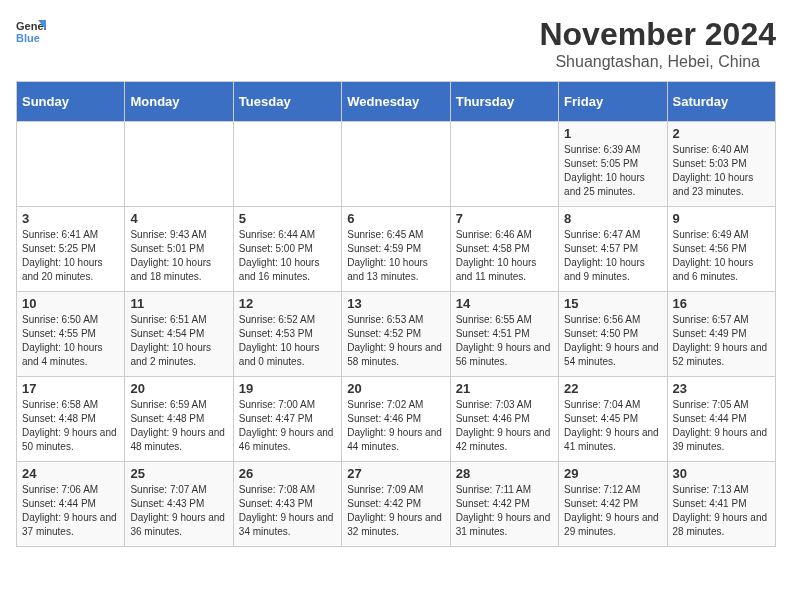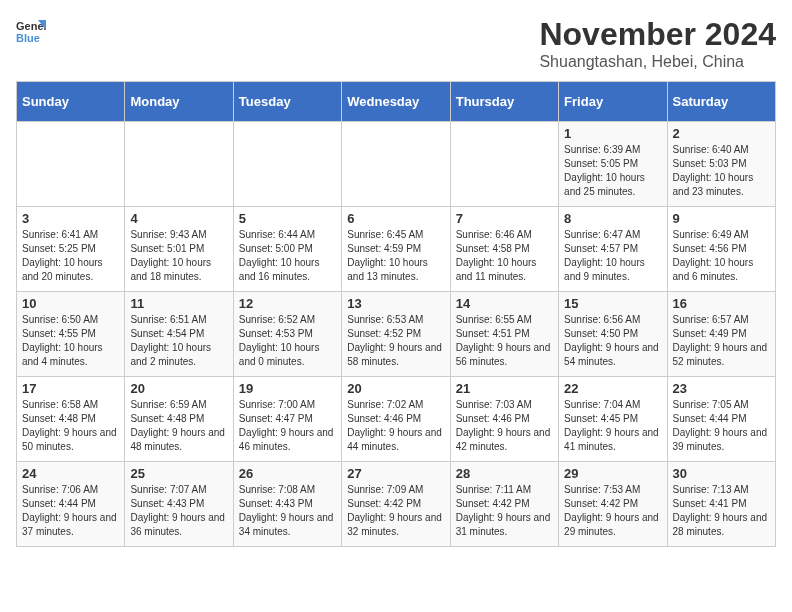--- a/index.html
+++ b/index.html
@@ -19,21 +19,21 @@
     .logo {
       display: flex;
       align-items: center;
       gap: 4px;
     }
     .logo-icon {
       width: 30px;
       height: 30px;
     }
     .title-section {
-      text-align: left;
+      text-align: center;
     }
     .main-title {
       font-size: 32px;
       font-weight: bold;
       color: #333;
     }
     .subtitle {
       font-size: 16px;
       color: #555;
     }
@@ -284,21 +284,21 @@
 Daylight: 9 hours and 32 minutes.</div>
         </td>
         <td>
           <span class="day-number">28</span>
           <div class="day-info">Sunrise: 7:11 AM
 Sunset: 4:42 PM
 Daylight: 9 hours and 31 minutes.</div>
         </td>
         <td>
           <span class="day-number">29</span>
-          <div class="day-info">Sunrise: 7:53 AM
+          <div class="day-info">Sunrise: 7:12 AM
 Sunset: 4:42 PM
 Daylight: 9 hours and 29 minutes.</div>
         </td>
         <td>
           <span class="day-number">30</span>
           <div class="day-info">Sunrise: 7:13 AM
 Sunset: 4:41 PM
 Daylight: 9 hours and 28 minutes.</div>
         </td>
       </tr>

